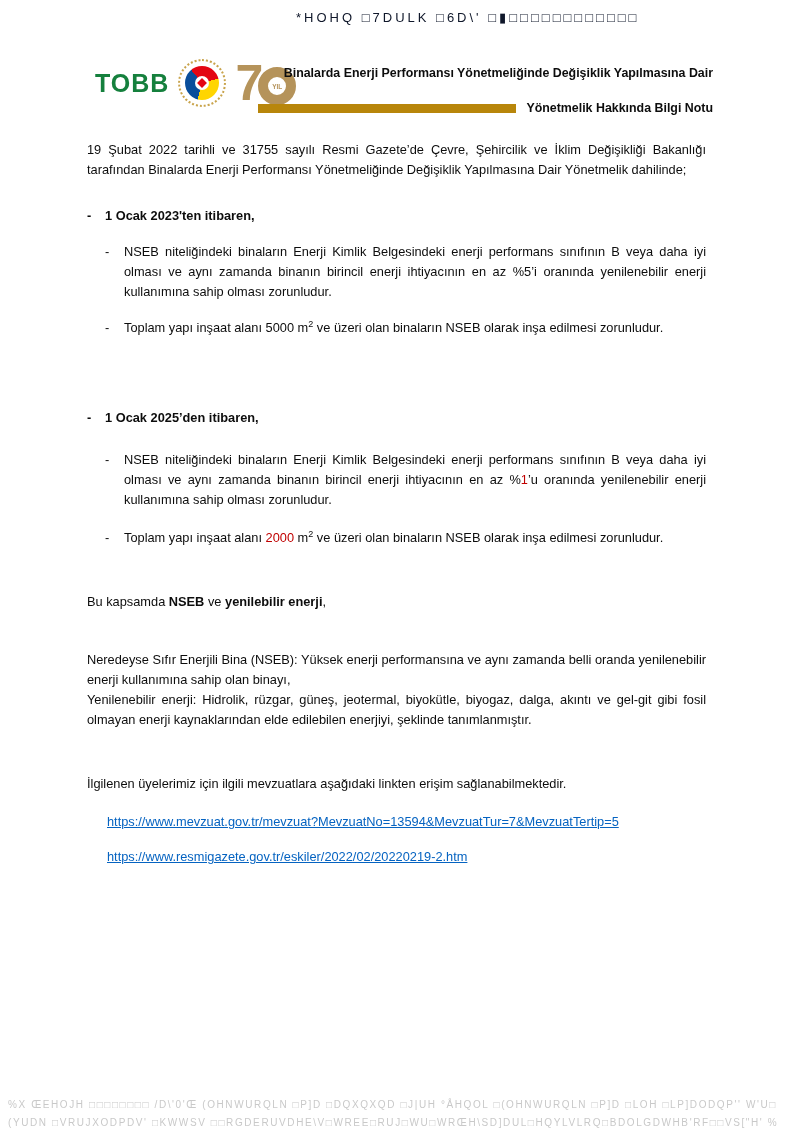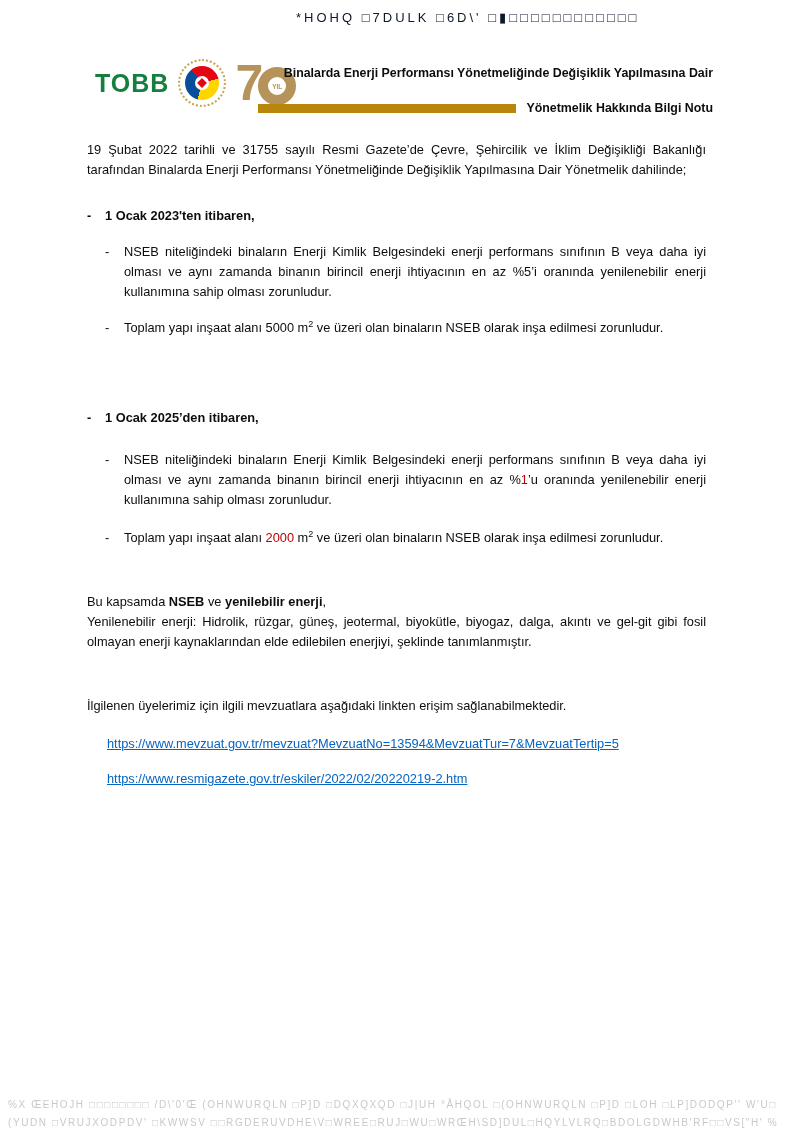--- a/index.html
+++ b/index.html
@@ -108,20 +108,21 @@
 
     <p class="para l2" style="margin-top:18px;">
       <span class="marker">-</span>
       <span>Toplam yapı inşaat alanı </span><span class="red">2000</span><span> m</span><sup>2</sup><span> ve üzeri olan binaların NSEB olarak inşa edilmesi zorunludur.</span>
     </p>
 
     <p class="para" style="margin-top:44px;text-align:left;">
       <span>Bu kapsamda </span><span class="b">NSEB</span><span> ve </span><span class="b">yenilebilir enerji</span><span>,</span>
     </p>
 
+    <p class="para" style="margin-top:38px;">Neredeyse Sıfır Enerjili Bina (NSEB): Yüksek enerji performansına ve aynı zamanda belli oranda yenilenebilir enerji kullanımına sahip olan binayı,</p>
 
     <p class="para" style="">Yenilenebilir enerji: Hidrolik, rüzgar, güneş, jeotermal, biyokütle, biyogaz, dalga, akıntı ve gel-git gibi fosil olmayan enerji kaynaklarından elde edilebilen enerjiyi, şeklinde tanımlanmıştır.</p>
 
     <p class="para" style="margin-top:44px;text-align:left;">İlgilenen üyelerimiz için ilgili mevzuatlara aşağıdaki linkten erişim sağlanabilmektedir.</p>
 
     <p class="para link-line" style="margin-top:18px;">
       <a class="link">https://www.mevzuat.gov.tr/mevzuat?MevzuatNo=13594&amp;MevzuatTur=7&amp;MevzuatTertip=5</a>
     </p>
 
     <p class="para link-line" style="margin-top:15px;">

